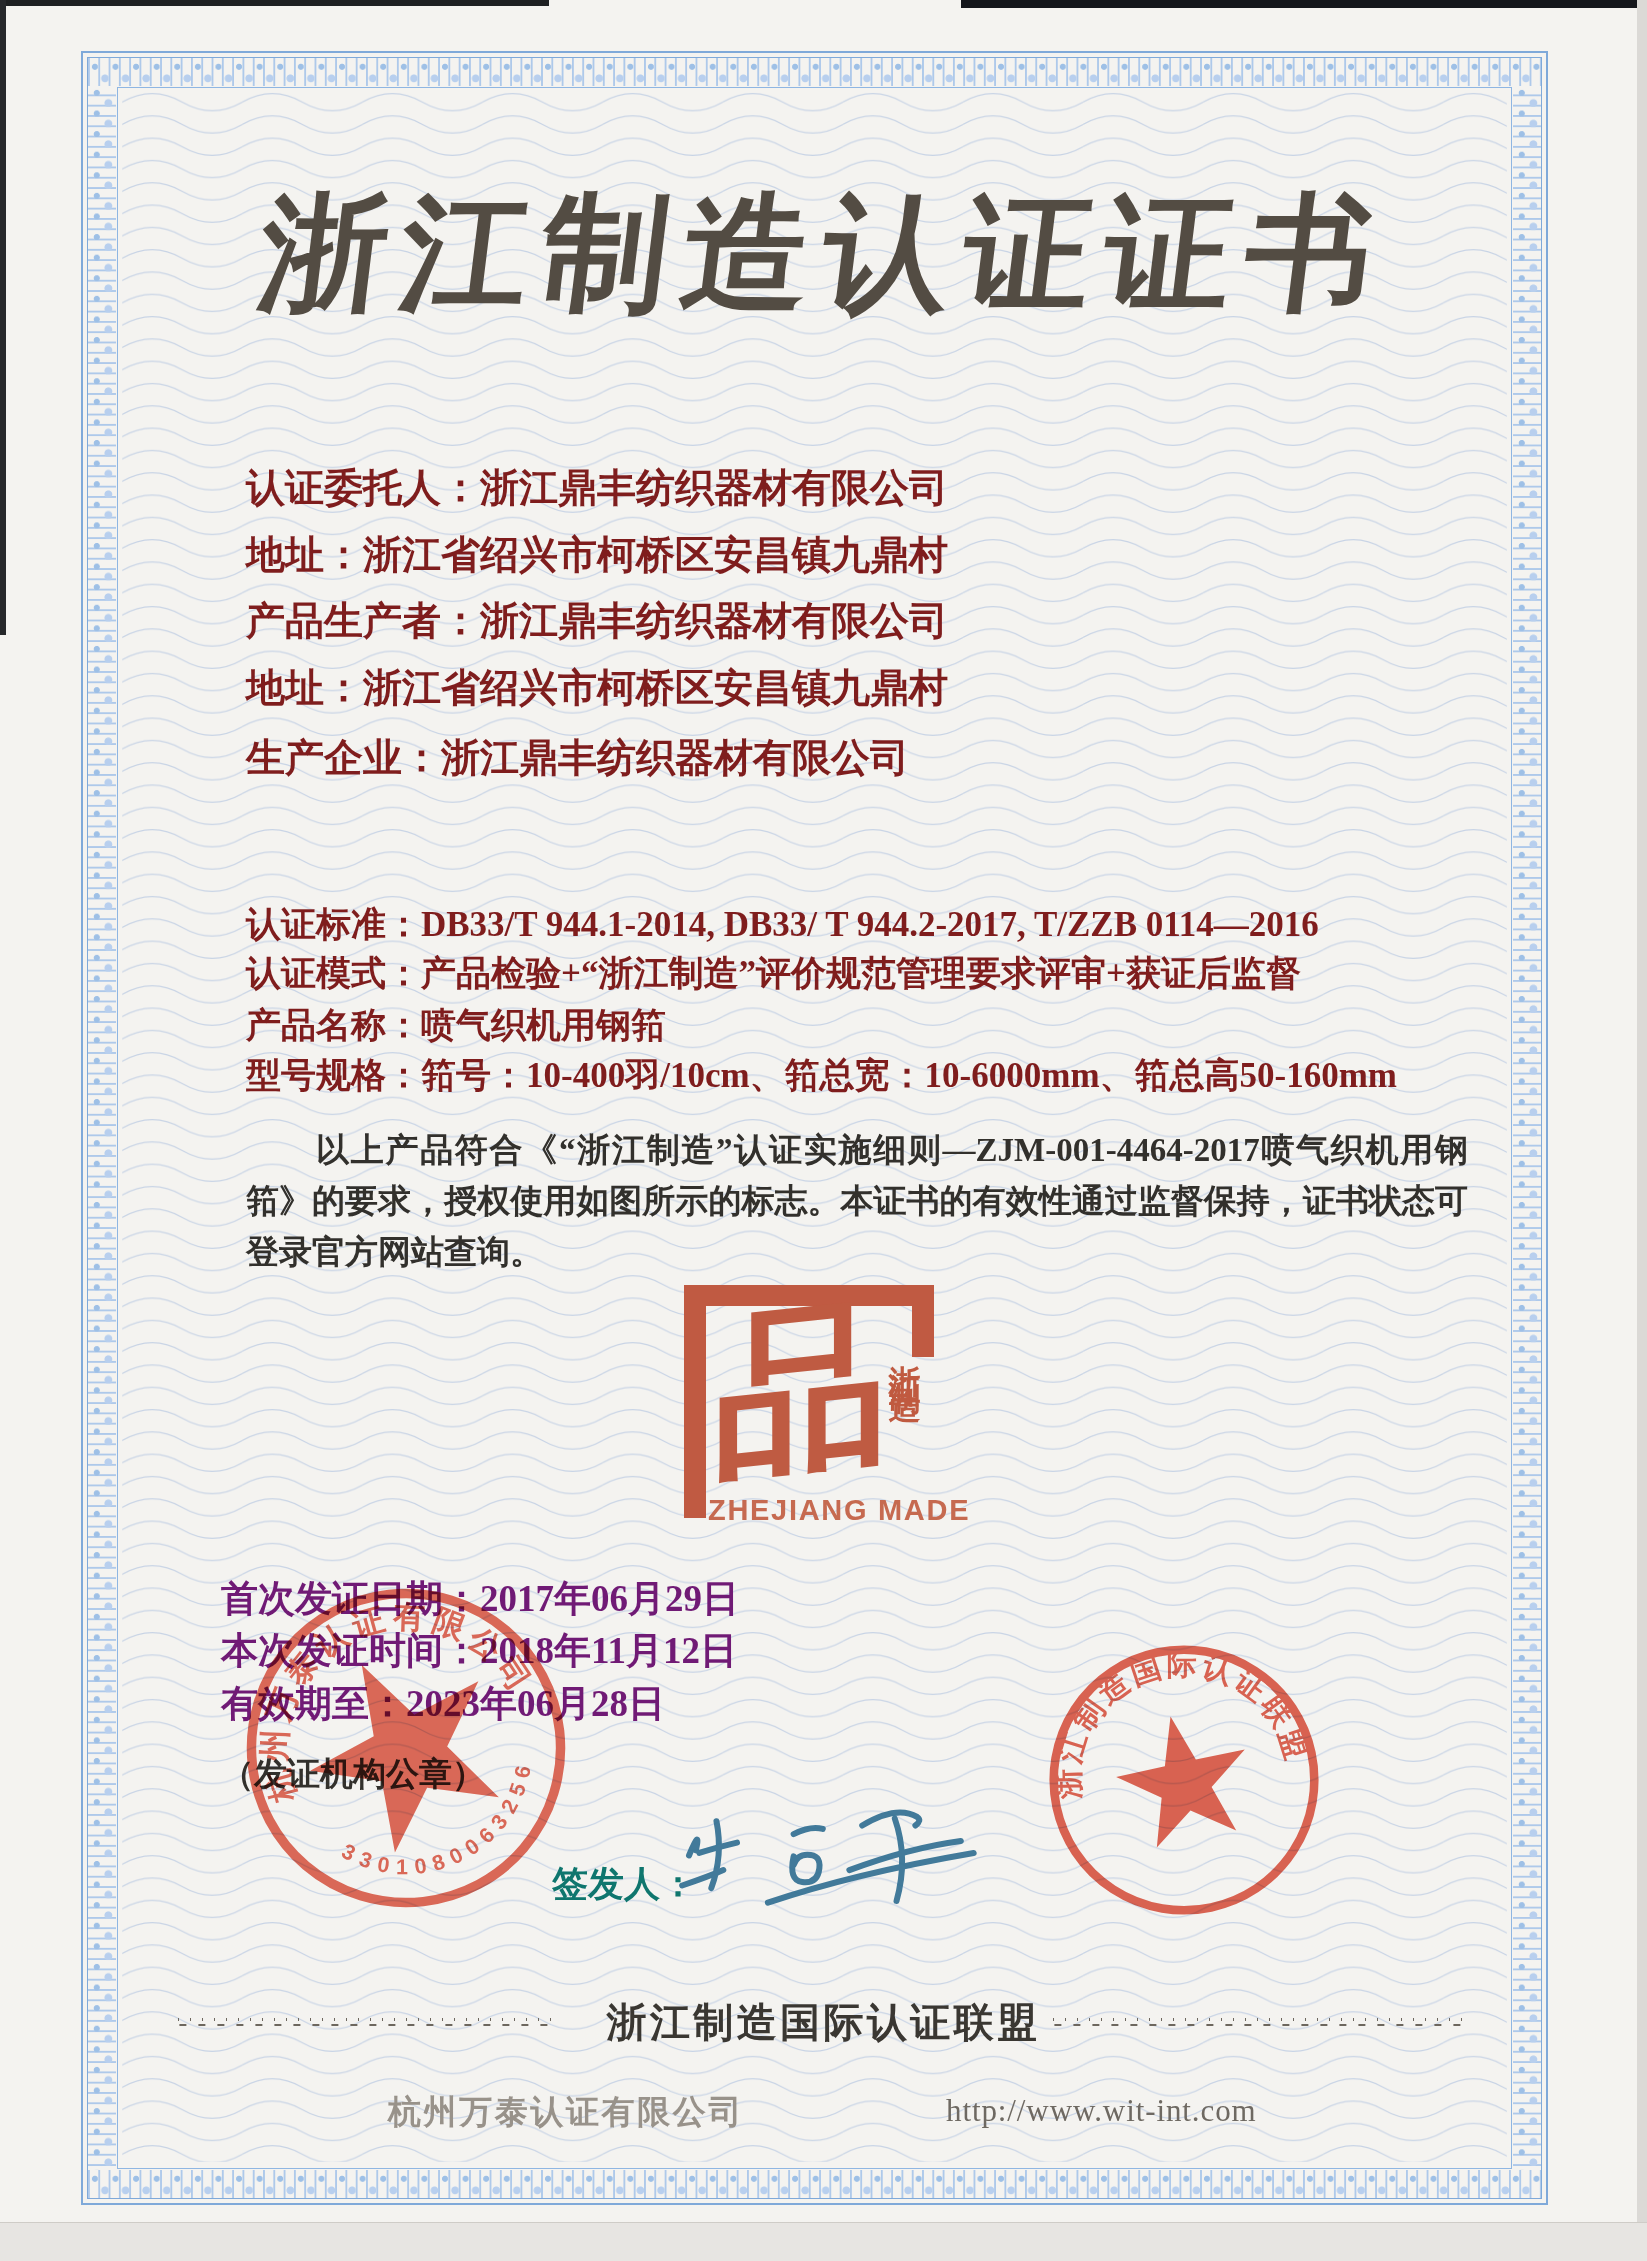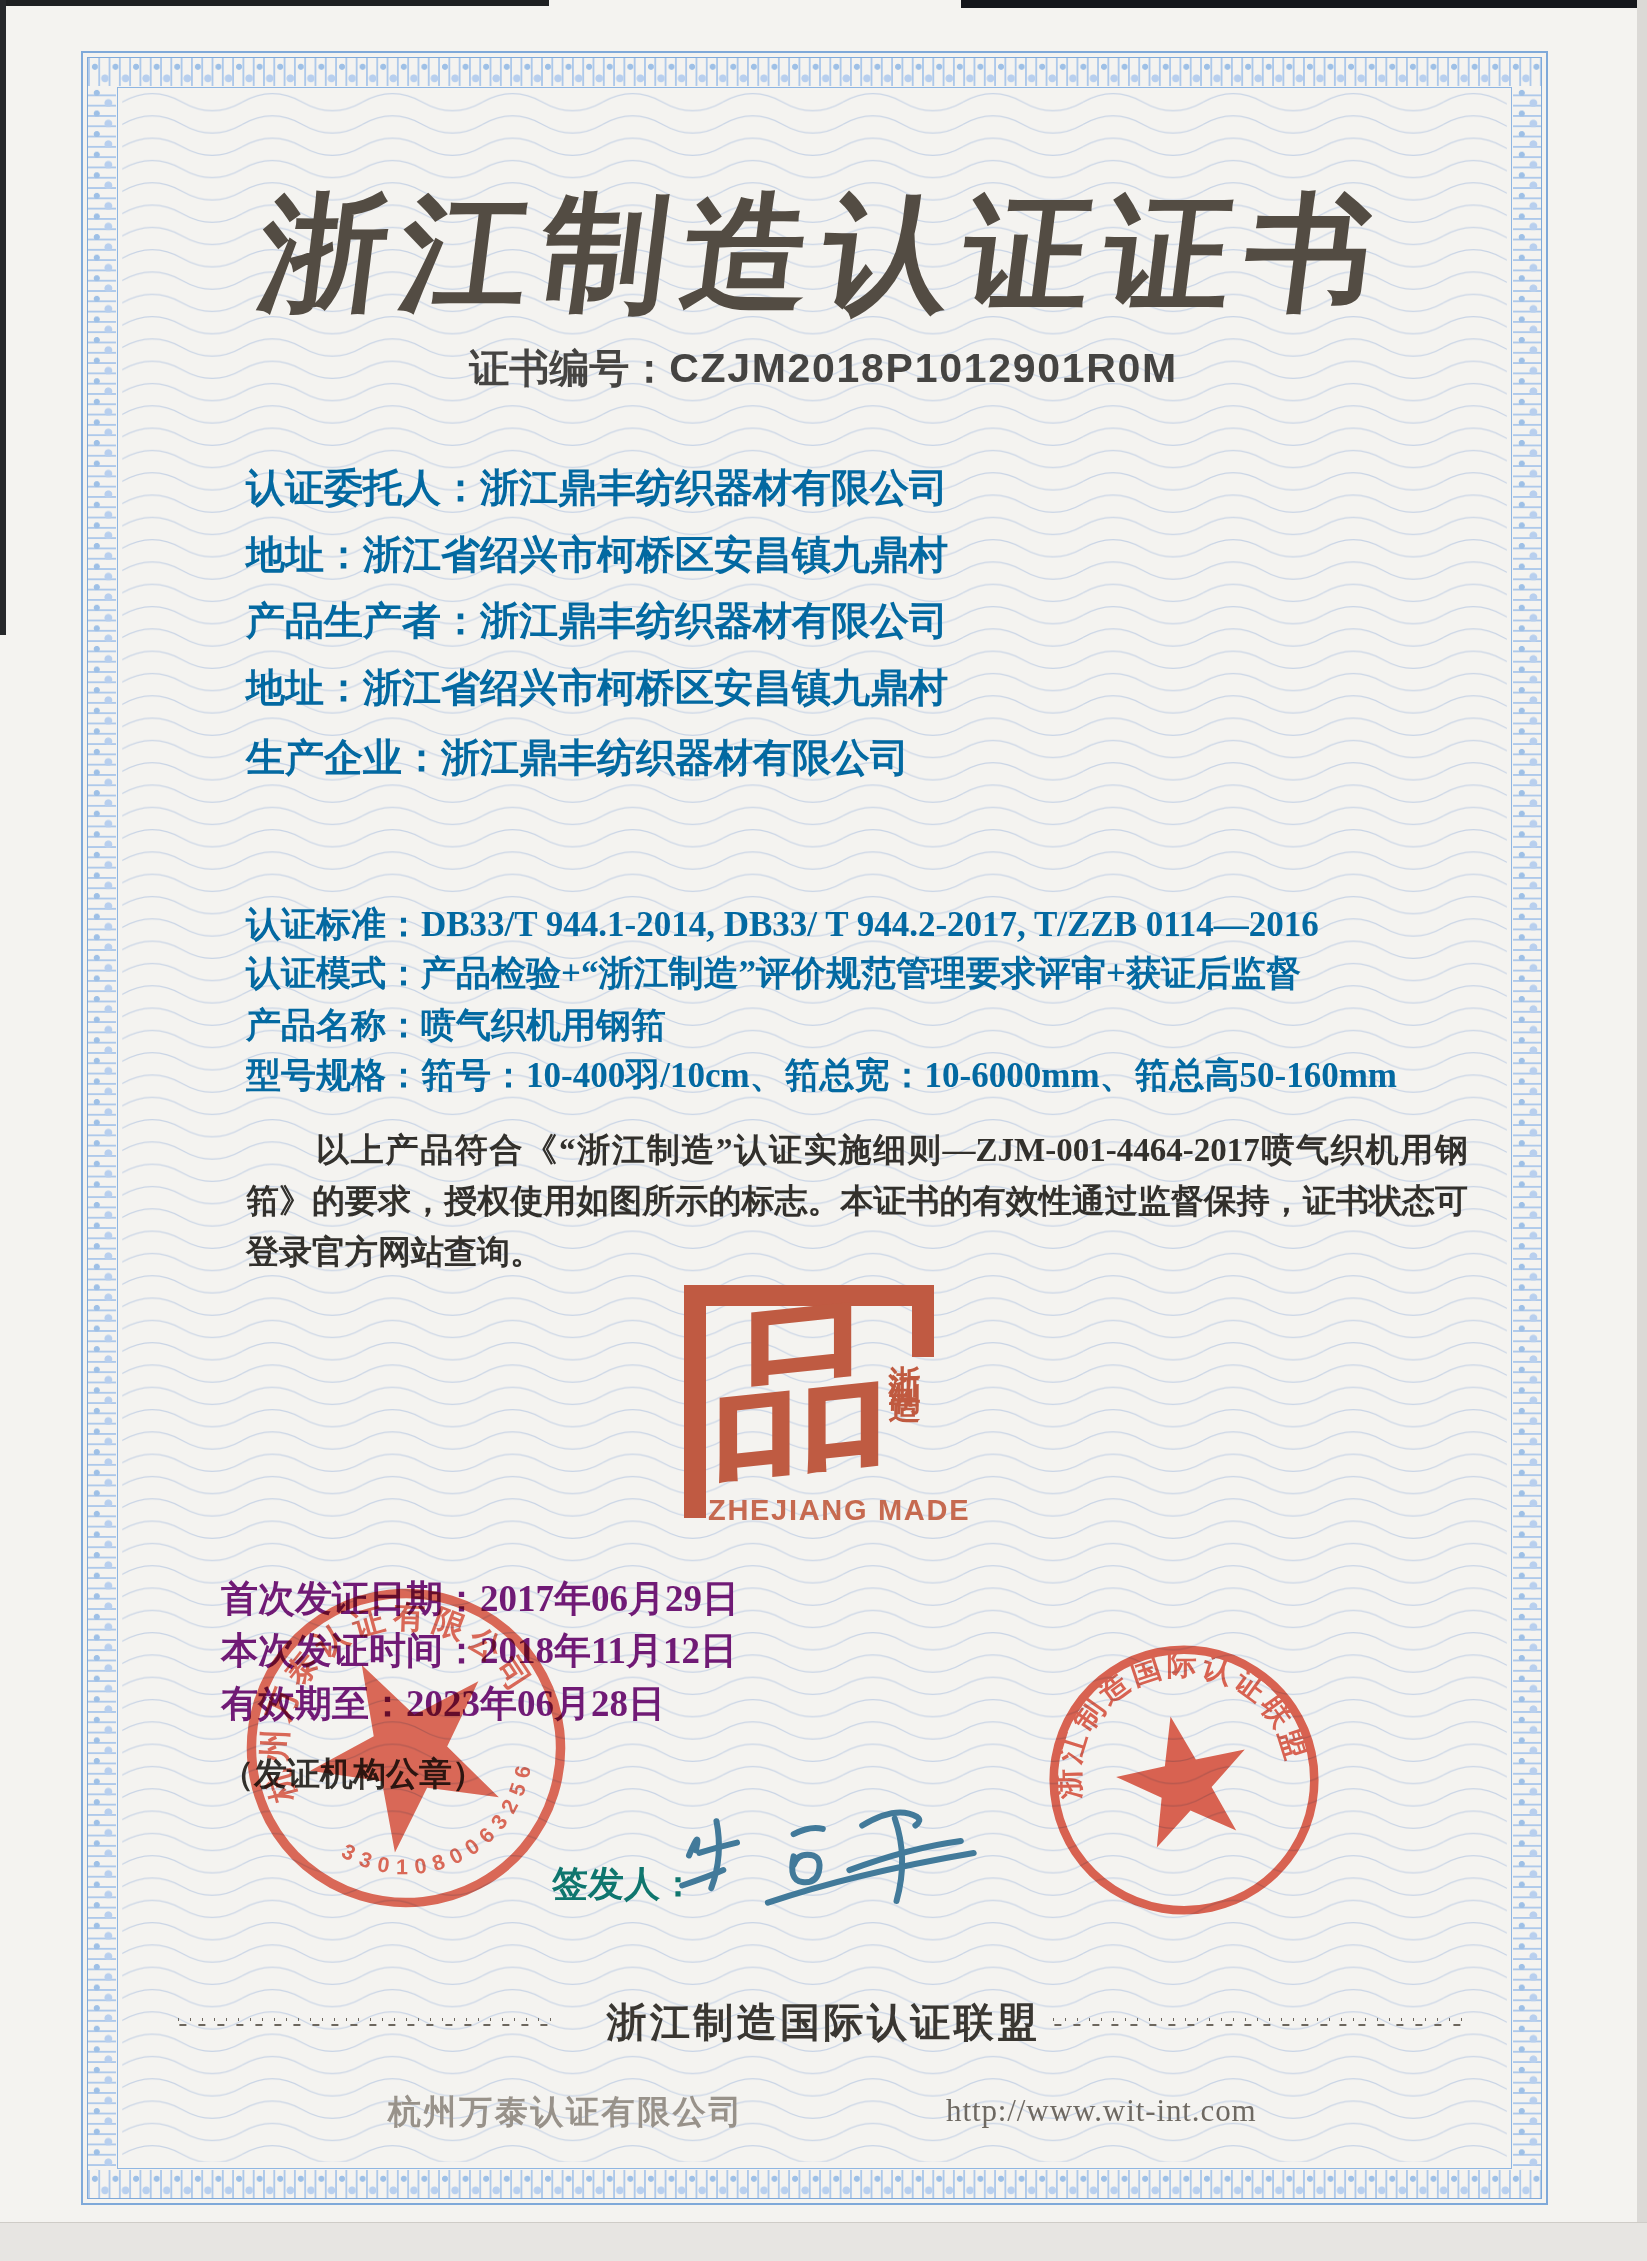--- a/index.html
+++ b/index.html
@@ -35,21 +35,21 @@
 
   .waves{position:absolute;left:122px;top:91px;}
 
   .abs{position:absolute;}
   .title{left:0;right:0;top:170px;text-align:center;font-size:127px;font-weight:bold;
          color:#534c43;letter-spacing:13.7px;transform:skewX(-7deg);}
   .certno{left:0;right:0;top:341px;text-align:center;color:#454442;}
   .certno .lbl{font-size:40px;font-weight:bold;}
   .certno .num{font-size:41px;font-weight:bold;font-family:"Liberation Sans",sans-serif;letter-spacing:1.7px;}
 
-  .tline{left:246px;font-weight:bold;color:#0369a1;white-space:nowrap;}
+  .tline{left:246px;font-weight:bold;color:#7f1d1d;white-space:nowrap;}
   .info{font-size:39px;}
   .spec{font-size:35px;}
   .para{left:246px;width:1222px;top:1125px;font-size:33px;line-height:51px;
         text-indent:70px;font-weight:600;color:#32302c;text-align:justify;}
 
   
   .logo{left:684px;top:1285px;width:250px;height:233px;}
   .logo .bar-top{position:absolute;left:0;top:0;width:100%;height:20.6px;background:#c05a42;}
   .logo .bar-tab{position:absolute;right:0;top:0;width:22px;height:72px;background:#c05a42;}
   .logo .bar-left{position:absolute;left:0;top:0;width:22px;height:233px;background:#c05a42;}
@@ -106,23 +106,20 @@
     <defs>
       <pattern id="wv" width="140" height="26" patternUnits="userSpaceOnUse">
         <path d="M0 13 Q 35 -7 70 13 T 140 13" fill="none" stroke="#a3b9dc" stroke-width="1.4" opacity="0.55"></path>
       </pattern>
     </defs>
     <rect x="0" y="0" width="1614" height="2414" fill="url(#wv)"></rect>
   </svg>
 
   <div class="abs title">浙江制造认证证书</div>
 
-  <div class="abs certno">
-    <span class="lbl">证书编号：</span><span class="num">CZJM2018P1012901R0M</span>
-  </div>
 
   <div class="abs tline info" style="top:461px">认证委托人：浙江鼎丰纺织器材有限公司</div>
   <div class="abs tline info" style="top:528px">地址：浙江省绍兴市柯桥区安昌镇九鼎村</div>
   <div class="abs tline info" style="top:594px">产品生产者：浙江鼎丰纺织器材有限公司</div>
   <div class="abs tline info" style="top:661px">地址：浙江省绍兴市柯桥区安昌镇九鼎村</div>
   <div class="abs tline info" style="top:731px">生产企业：浙江鼎丰纺织器材有限公司</div>
 
   <div class="abs tline spec" style="top:901px">认证标准：DB33/T 944.1-2014, DB33/ T 944.2-2017, T/ZZB 0114—2016</div>
   <div class="abs tline spec" style="top:950px">认证模式：产品检验+“浙江制造”评价规范管理要求评审+获证后监督</div>
   <div class="abs tline spec" style="top:1002px">产品名称：喷气织机用钢筘</div>

